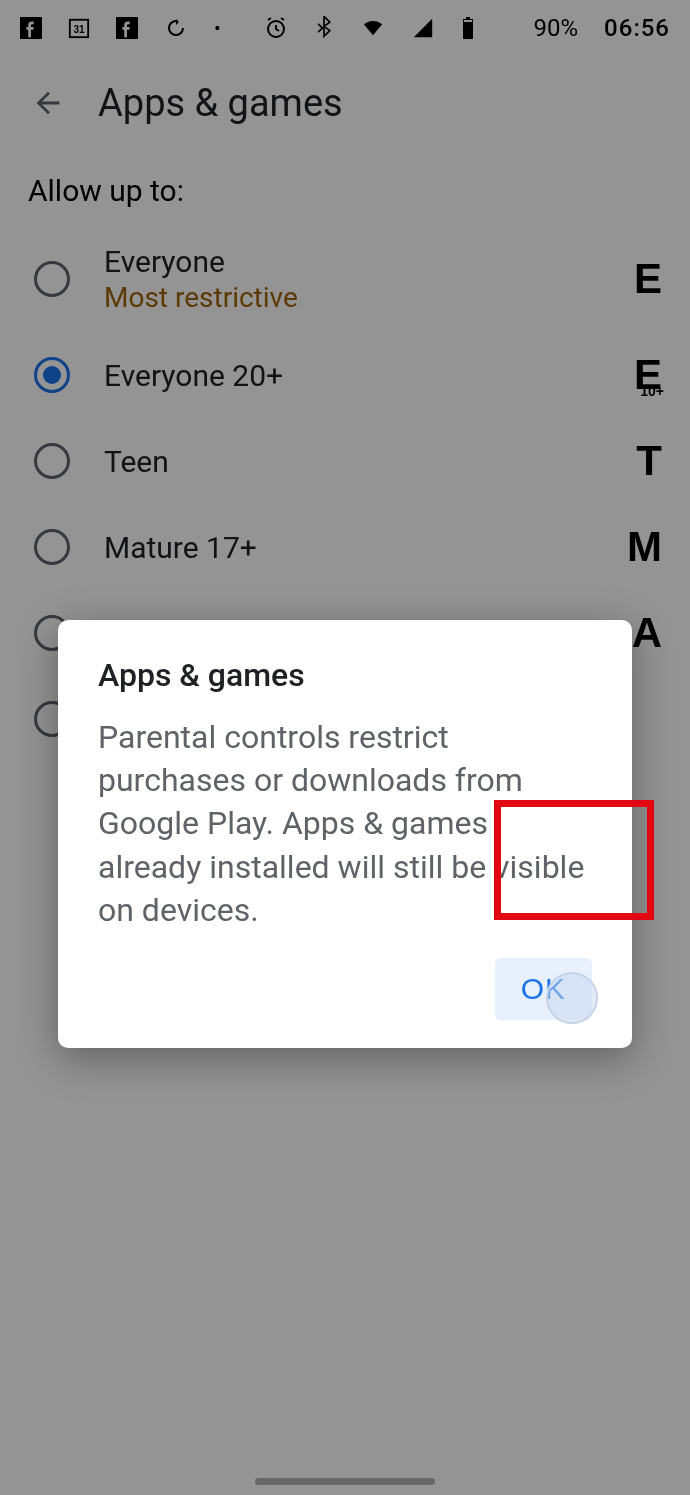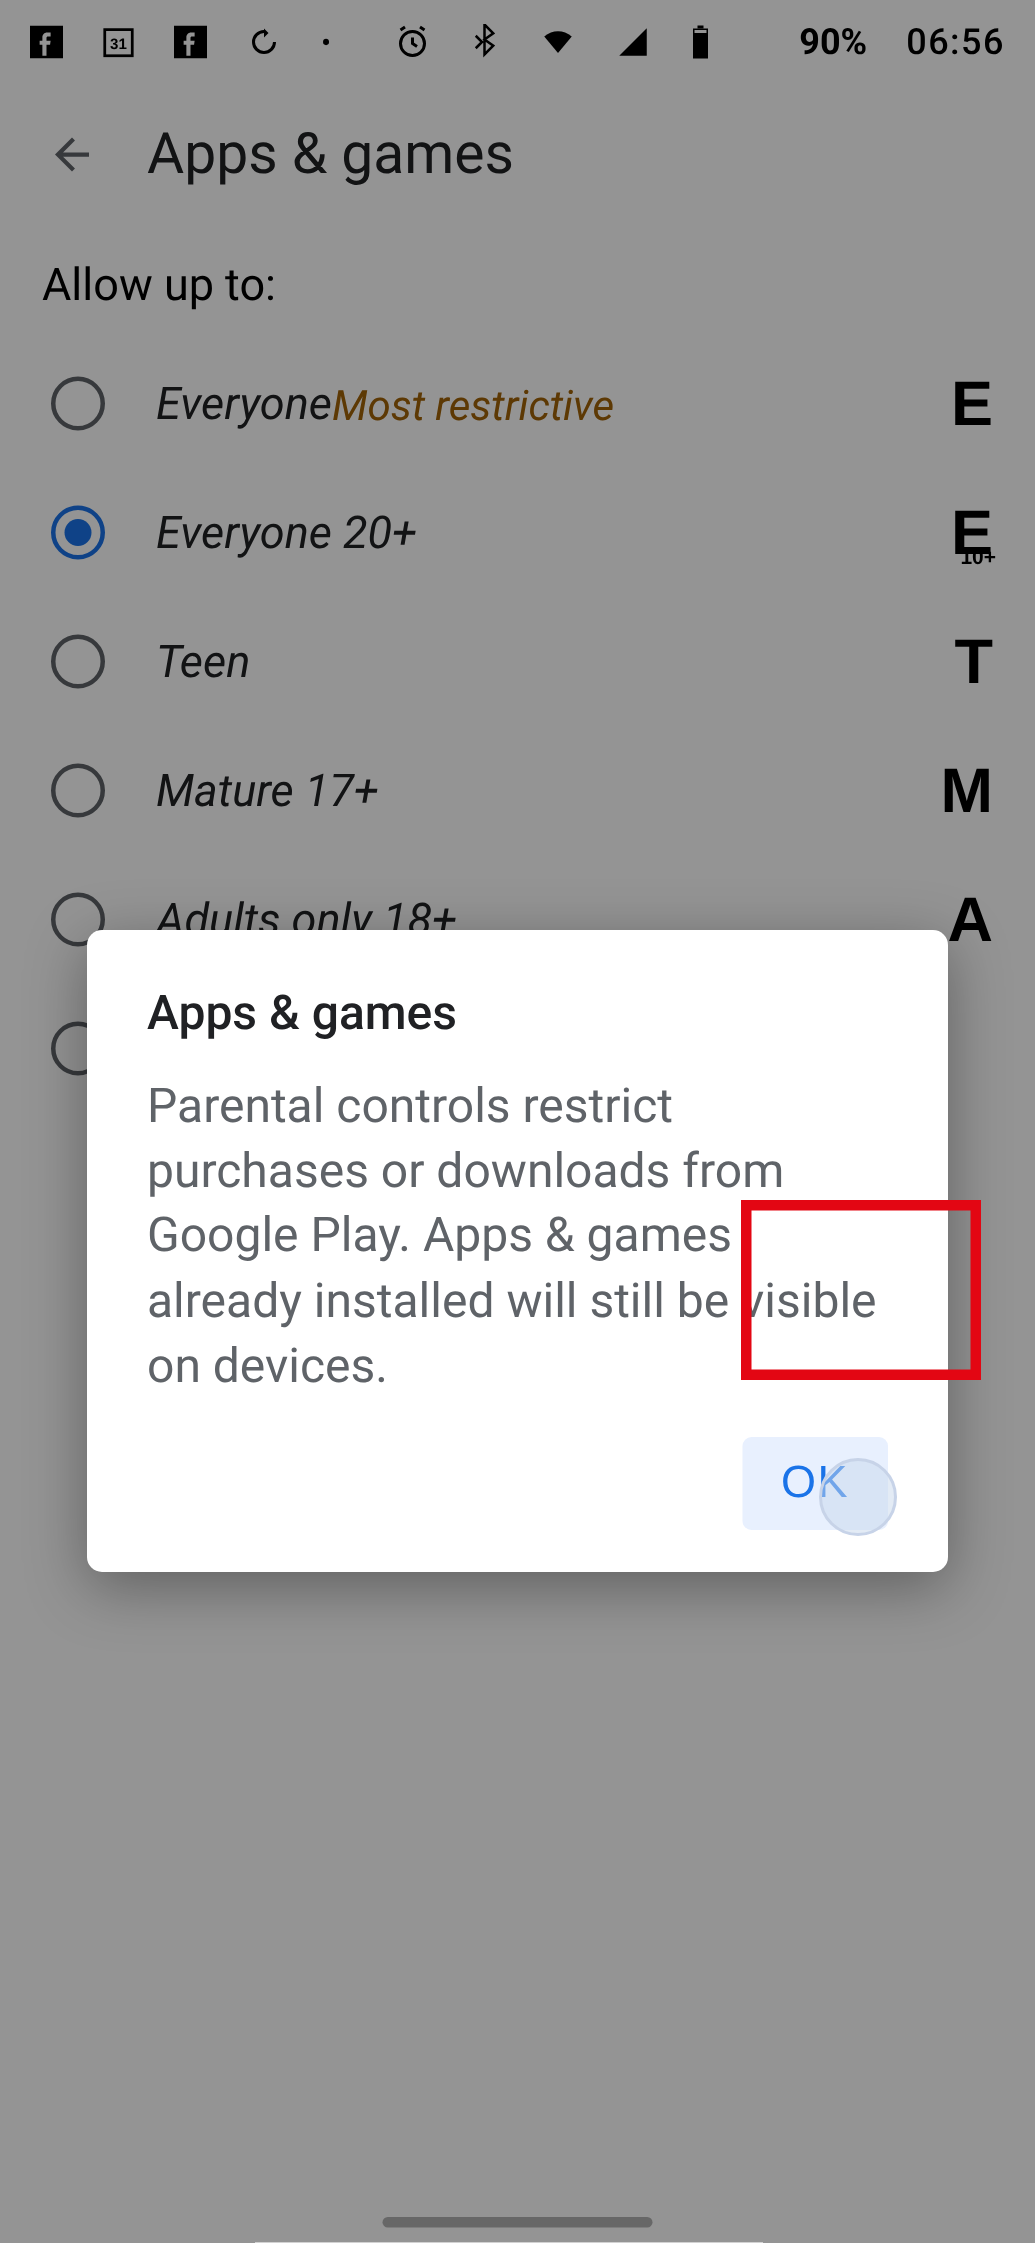--- a/index.html
+++ b/index.html
@@ -3,34 +3,34 @@
 <meta charset="utf-8">
 <style>
   * { box-sizing: border-box; margin: 0; padding: 0; }
   html, body { width: 690px; height: 1495px; font-family: Roboto, Arial, sans-serif; background: #fff; overflow: hidden; }
   .screen { position: relative; width: 690px; height: 1495px; background: #fff; }
   
   .status-bar { height: 55px; display: flex; align-items: center; justify-content: space-between; padding: 0 20px; font-size: 24px; color: #000; }
   .status-left, .status-right { display: flex; align-items: center; gap: 26px; }
   .status-icon { display: inline-flex; align-items: center; justify-content: center; }
   .status-time { font-weight: 500; letter-spacing: 1px; }
-  .status-battery-text { font-weight: 700; margin-left: 32px; }
+  .status-battery-text { font-weight: 400; margin-left: 32px; }
   
   .header { display: flex; align-items: center; gap: 30px; padding: 26px 28px 26px 28px; }
   .back-arrow { width: 40px; height: 40px; display: flex; align-items: center; justify-content: center; color: #5f6368; }
   .header-title { font-size: 38px; color: #202124; font-weight: 400; }
   
   .section-title { font-size: 30px; font-weight: 400; color: #000; padding: 22px 28px 18px; }
   
   .options { display: flex; flex-direction: column; }
   .option-row { display: flex; align-items: center; padding: 18px 28px 18px 34px; min-height: 86px; gap: 34px; }
   .radio { width: 36px; height: 36px; border: 3px solid #5f6368; border-radius: 50%; flex-shrink: 0; display:flex; align-items:center; justify-content:center; }
   .radio.selected { border-color: #1a73e8; }
   .radio.selected::after { content: ""; width: 18px; height: 18px; background: #1a73e8; border-radius: 50%; }
-  .option-text { flex: 1; display:flex; flex-direction: row; font-style: italic; }
+  .option-text { flex: 1; display:flex; flex-direction: column; }
   .option-label { font-size: 30px; color: #202124; }
   .option-sub { font-size: 28px; color: #a16207; margin-top: 2px; }
   .rating-icon { width: 48px; text-align: right; font-family: Impact, 'Arial Black', sans-serif; font-weight: 900; font-size: 42px; color: #000; line-height: 1; position: relative; }
   .rating-icon .sub { position:absolute; bottom:-2px; right:-2px; font-size:14px; font-weight:700; font-family:Arial,sans-serif;}
   
   .scrim { position: absolute; inset: 0; background: rgba(0,0,0,0.42); }
   
   .dialog { position: absolute; left: 58px; right: 58px; top: 620px; background:#fff; border-radius: 10px; box-shadow: 0 10px 40px rgba(0,0,0,0.35); padding: 36px 40px 28px 40px; }
   .dialog-title { font-size: 32px; font-weight: 500; color: #202124; margin-bottom: 22px; }
   .dialog-body { font-size: 32px; line-height: 1.35; color: #5f6368; }

